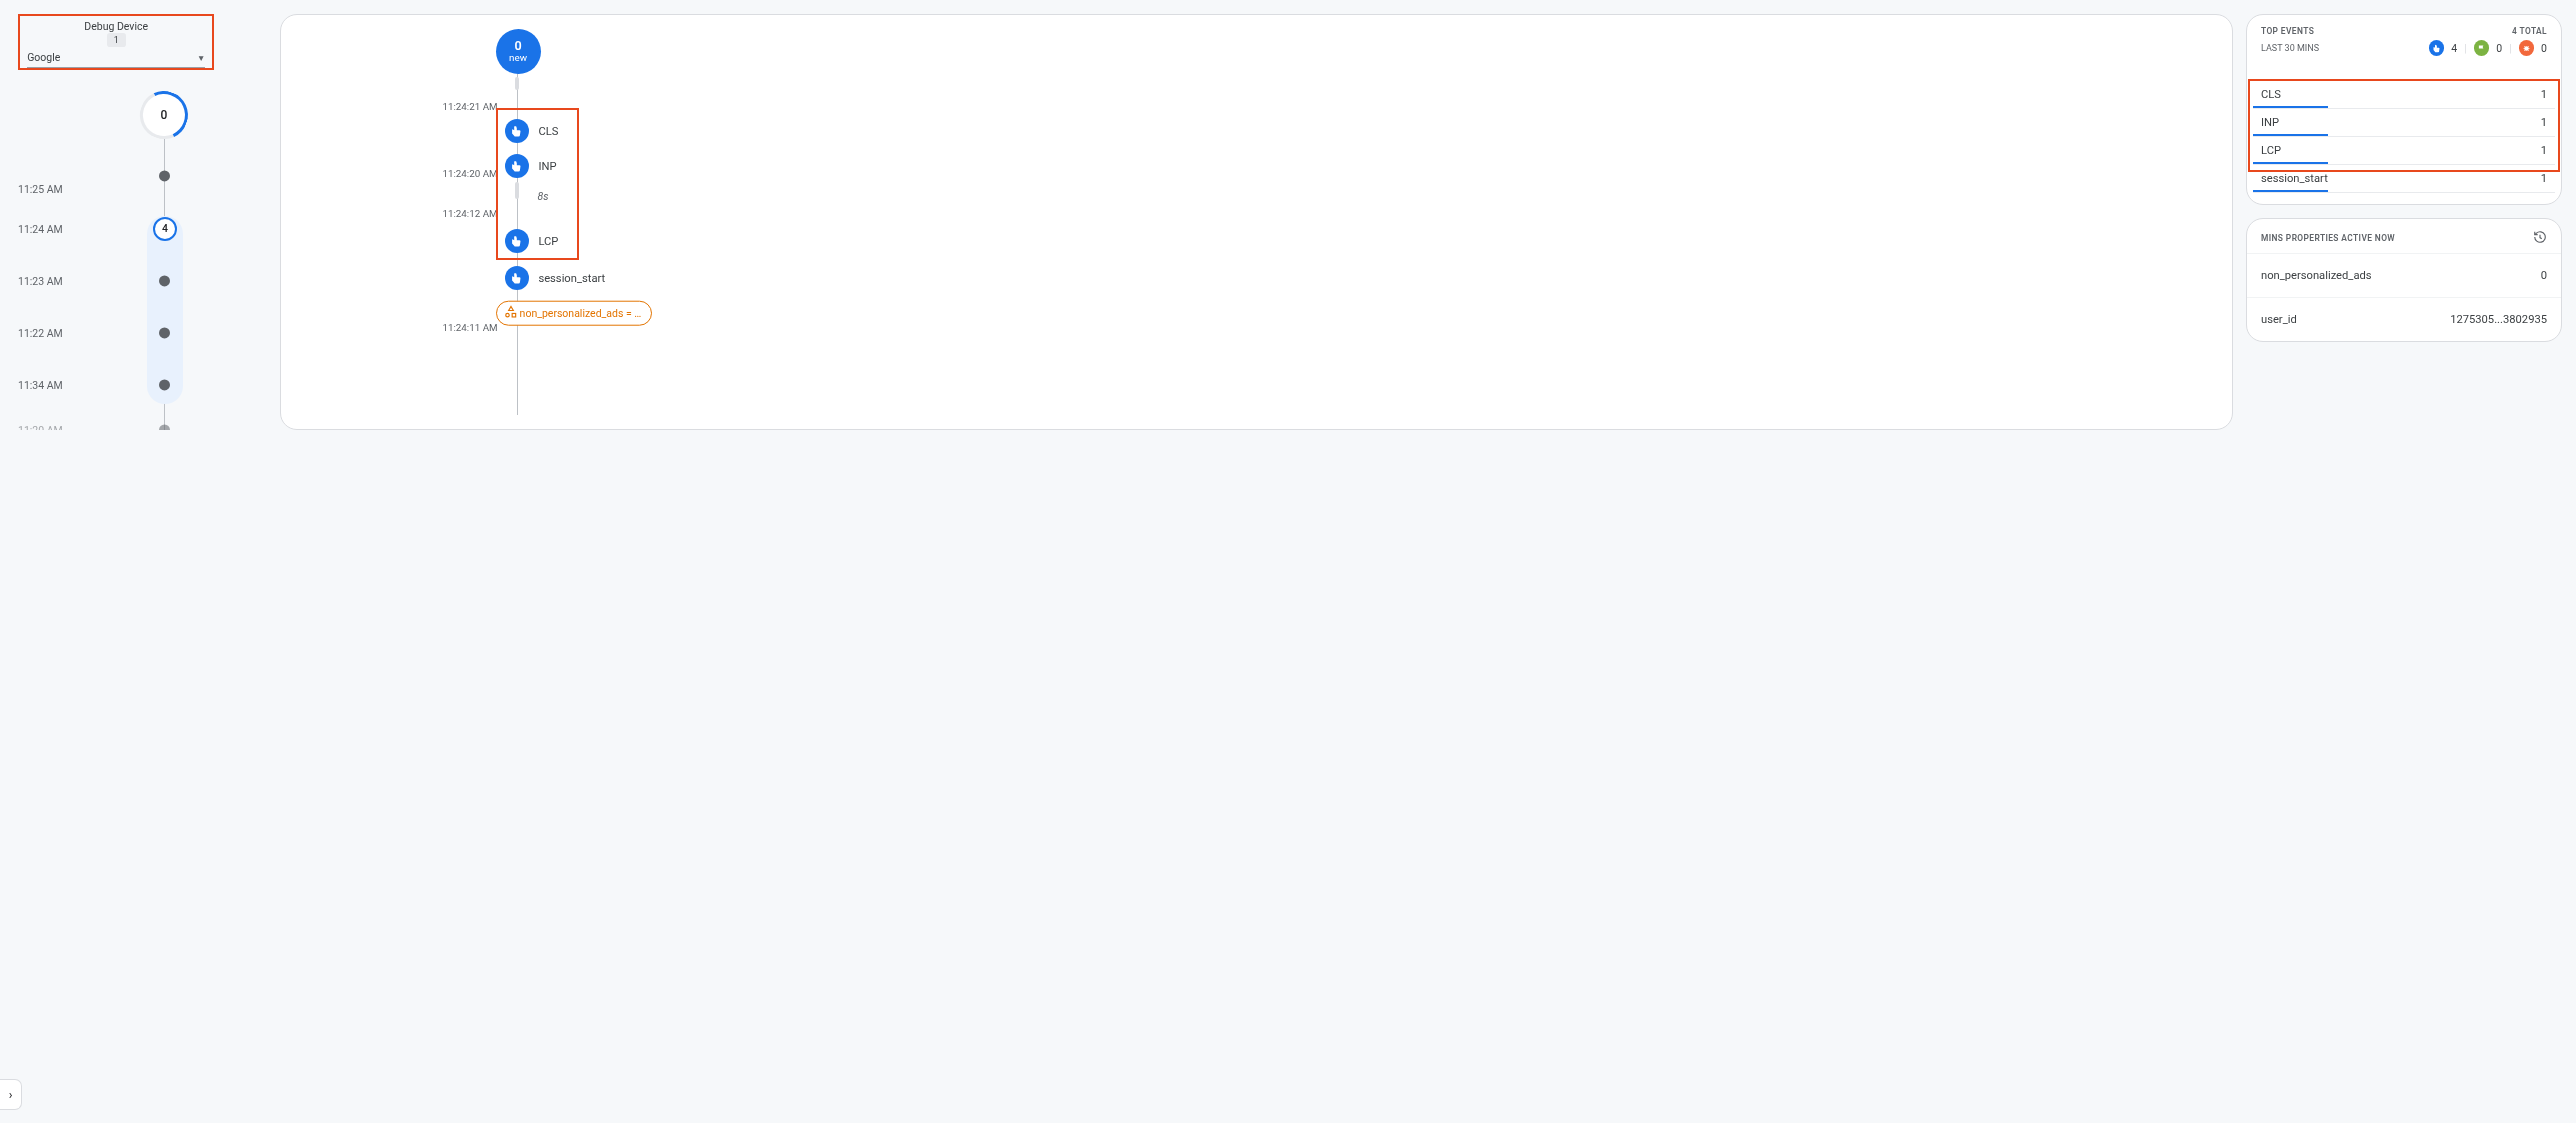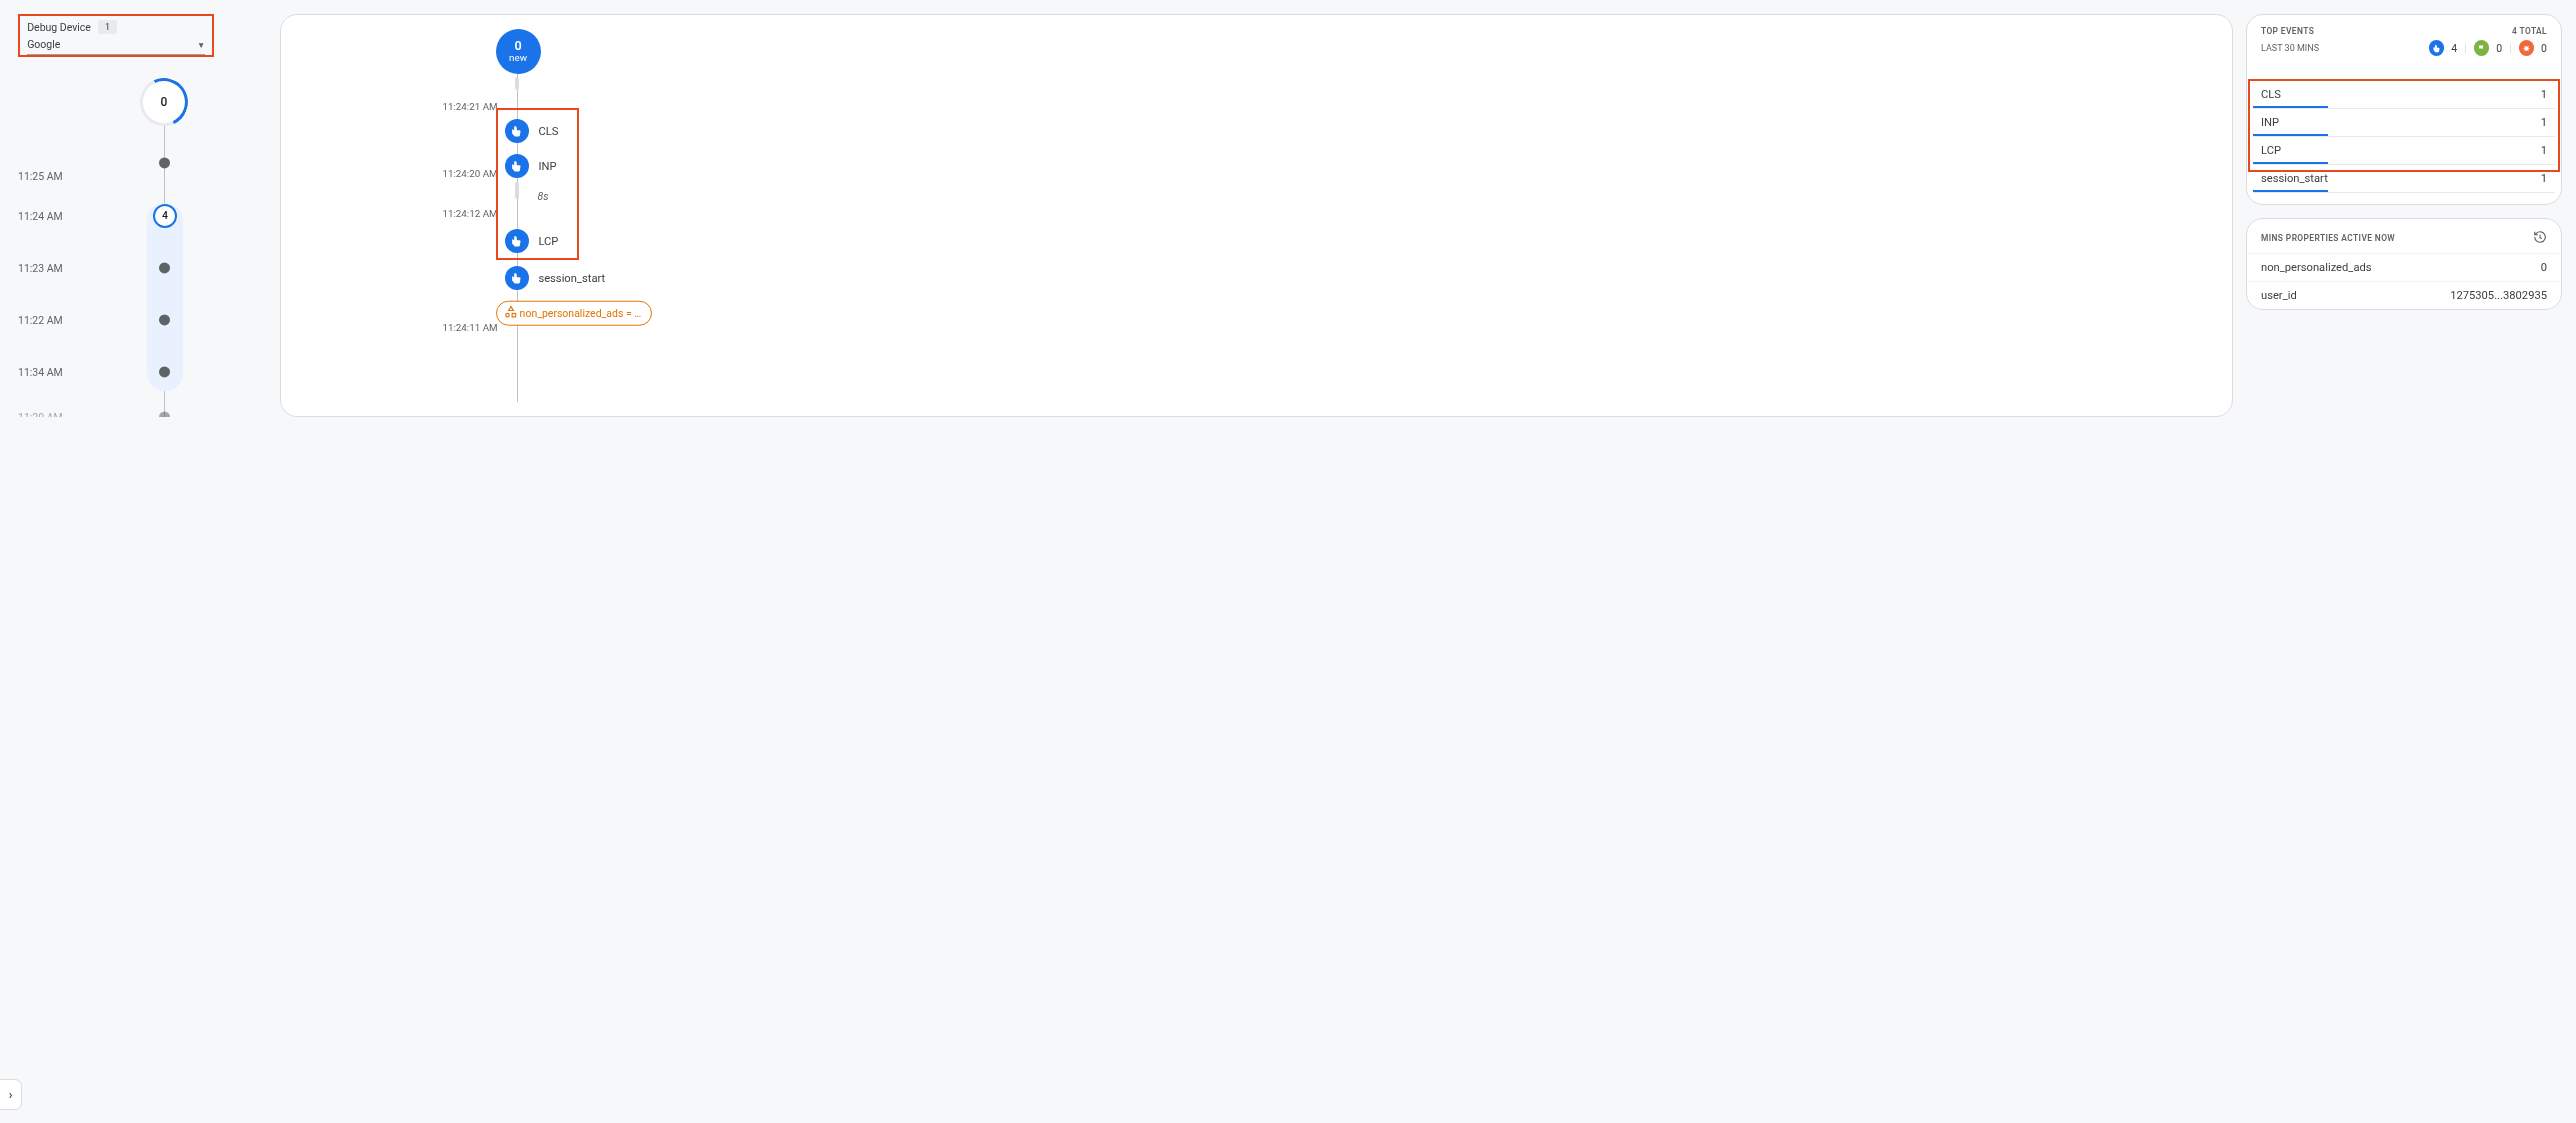--- a/index.html
+++ b/index.html
@@ -18,21 +18,21 @@
 
   
   .left-col { position: relative; }
   .debug-box {
     border: 2.1px solid #e8481d;
     padding: 4.2px 7px 0 7px;
     margin: 0 0 8.4px 4.2px;
     width: 196px;
     background: #f6f8fa;
   }
-  .debug-title-row { display: flex; align-items: center; gap: 7px; font-size: 10.5px; color:#3c4043; }
+  .debug-title-row { display: flex; align-items: center; font-size: 10.5px; color:#3c4043;flex-direction:column; }
   .badge-count {
     background: #e8eaed; border-radius: 2.8px; padding: 0 7px; font-size: 9px;
     color:#3c4043; line-height: 14px;
   }
   .select-row {
     display:flex; align-items:center; justify-content:space-between;
     border-bottom:0.7px solid #9aa0a6; padding:4.2px 0 2.8px 0; font-size:10.5px;
     color:#3c4043; cursor:pointer;
   }
   .chev-down { font-size:8.4px; color:#5f6368; }
@@ -113,21 +113,21 @@
     position:relative; display:flex; justify-content:space-between; align-items:center;
     padding:7px 8.4px; border-bottom:0.7px solid #e8eaed; font-size:11.2px; color:#3c4043;
   }
   .te-bar{ position:absolute; left:0; bottom:-0.7px; height:2.1px; background:#1a73e8; }
   .right-highlight{
     position:absolute; border:2.1px solid #e8481d; pointer-events:none;
     left:1.4px; right:1.4px;
   }
   .up-header{ display:flex; justify-content:space-between; align-items:center;
     padding:11.2px 14px 7px 14px; font-size:8.4px; letter-spacing:0.4px; color:#5f6368; font-weight:600;}
-  .up-row{ display:flex; justify-content:space-between; padding:7px 14px; font-size:11.2px; color:#3c4043; border-top:0.7px solid #f1f3f4;}
+  .up-row{ display:flex; justify-content:space-between; padding:15px 14px; font-size:11.2px; color:#3c4043; border-top:0.7px solid #f1f3f4;}
   .history-ico svg{ width:14px; height:14px; fill:none; stroke:#5f6368; stroke-width:2;}
 
   
   .footer{
     grid-column: 1 / -1; text-align:center; font-size:11.2px; color:#3c4043;
     padding:12.6px 0 17px 0;
   }
   .footer a{ color:#1a73e8; text-decoration:none;}
   .footer .sep{ color:#5f6368; padding:0 2.8px;}
   .feedback-ico svg{ width:12.6px; height:12.6px; vertical-align:-2.1px; fill:none; stroke:#3c4043; stroke-width:2;}

